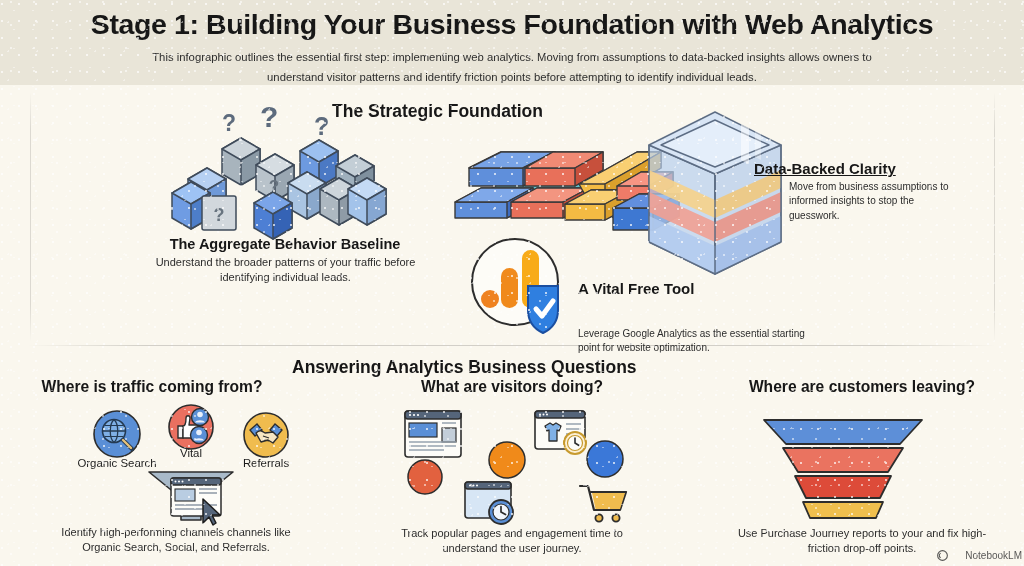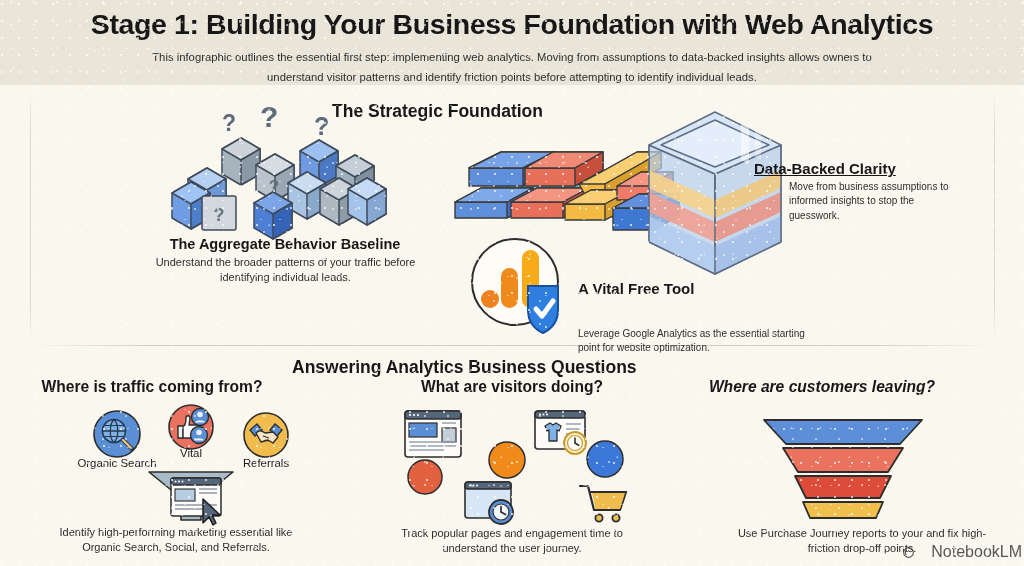--- a/index.html
+++ b/index.html
@@ -83,21 +83,21 @@
   #gabadge { position:absolute; left:466px; top:238px; width:105px; height:95px; }
 
   
   .col { position:absolute; top:378px; width:320px; }
   .col-head { font-size:15.6px; font-weight:bold; text-align:center; color:#171717; }
 
   .chan-lbl { position:absolute; font-size:11.4px; color:#1c1c1c; text-align:center; line-height:14.5px; }
 
   #watermark {
     position:absolute; right:2px; bottom:5px;
-    font-size:16px; color:#3a3a3a; opacity:.85;
+    font-size:10px; color:#3a3a3a; opacity:.85;
     display:flex; align-items:center; gap:17px;
   }
   svg { display:block; overflow:visible; }
 </style>
 </head>
 <body>
 
 <div id="page">
 
   <div id="header">
@@ -351,21 +351,21 @@
       <rect x="26" y="10" width="50" height="7" rx="2.5" fill="#55657a" stroke="#2d2d2d" stroke-width="1.5"></rect>
       <circle cx="30.5" cy="13.5" r="1" fill="#fff"></circle>
         <circle cx="34" cy="13.5" r="1" fill="#fff"></circle>
         <circle cx="37.5" cy="13.5" r="1" fill="#fff"></circle>
       <rect x="30" y="21" width="20" height="12" fill="#b9cde2" stroke="#2d2d2d" stroke-width="1.1"></rect>
       <path d="M54 21 H72 M54 25 H72 M30 37 H72 M30 41 H64" stroke="#8d98a5" stroke-width="1.5"></path>
       <path d="M58 31 L58 55 L64 49 L68 57 L71 55 L67 47 L75 47 Z" fill="#55657a" stroke="#1d1d1d" stroke-width="1.5" stroke-linejoin="round"></path>
     </svg>
   </div>
 
-  <div class="cap-body" style="position:absolute; left:48px; top:525px; width:256px;">Identify high-performing marketing essential like Organic Search, Social, and Referrals.</div>
+  <div class="cap-body" style="position:absolute; left:48px; top:525px; width:256px;">Identify high-performing channels channels like Organic Search, Social, and Referrals.</div>
 
   <div class="col" style="left:352px;">
     <div class="col-head">What are visitors doing?</div>
   </div>
 
   <div style="position:absolute; left:404px; top:410px;">
     <svg width="58" height="48" viewBox="0 0 58 48">
       <rect x="1" y="1" width="56" height="46" rx="3" fill="#fdfcf8" stroke="#2d2d2d" stroke-width="1.6"></rect>
       <rect x="1" y="1" width="56" height="8" rx="3" fill="#55657a" stroke="#2d2d2d" stroke-width="1.6"></rect>
       <circle cx="6" cy="5" r="1.1" fill="#fff"></circle>
@@ -427,21 +427,21 @@
     <svg width="52" height="42" viewBox="0 0 52 42">
       <path d="M2 4 H10 L16 28 H42 L48 10 H13" fill="none" stroke="#2d2d2d" stroke-width="2.2" stroke-linejoin="round" stroke-linecap="round"></path>
       <path d="M14 11 H47 L42 27 H17.5 Z" fill="#f0bc4e"></path>
       <circle cx="21" cy="36" r="3.6" fill="#f0bc4e" stroke="#2d2d2d" stroke-width="1.8"></circle>
       <circle cx="38" cy="36" r="3.6" fill="#f0bc4e" stroke="#2d2d2d" stroke-width="1.8"></circle>
     </svg>
   </div>
 
   <div class="cap-body" style="position:absolute; left:386px; top:526px; width:252px;">Track popular pages and engagement time to understand the user journey.</div>
 
-  <div class="col" style="left:662px;font-style:italic;">
+  <div class="col" style="left:702px;">
     <div class="col-head">Where are customers leaving?</div>
   </div>
 
   <div style="position:absolute; left:762px; top:418px;">
     <svg width="162" height="100" viewBox="0 0 162 100">
       <g stroke="#2d2d2d" stroke-width="1.8" stroke-linejoin="round">
         <path d="M2 2 L160 2 L138 26 L24 26 Z" fill="#5d8fd8"></path>
         <path d="M21 30 L141 30 L126 54 L36 54 Z" fill="#ea7360"></path>
         <path d="M33 58 L129 58 L118 80 L44 80 Z" fill="#dd4b39"></path>
         <path d="M41 84 L121 84 L114 100 L48 100 Z" fill="#f0bf4e"></path>

